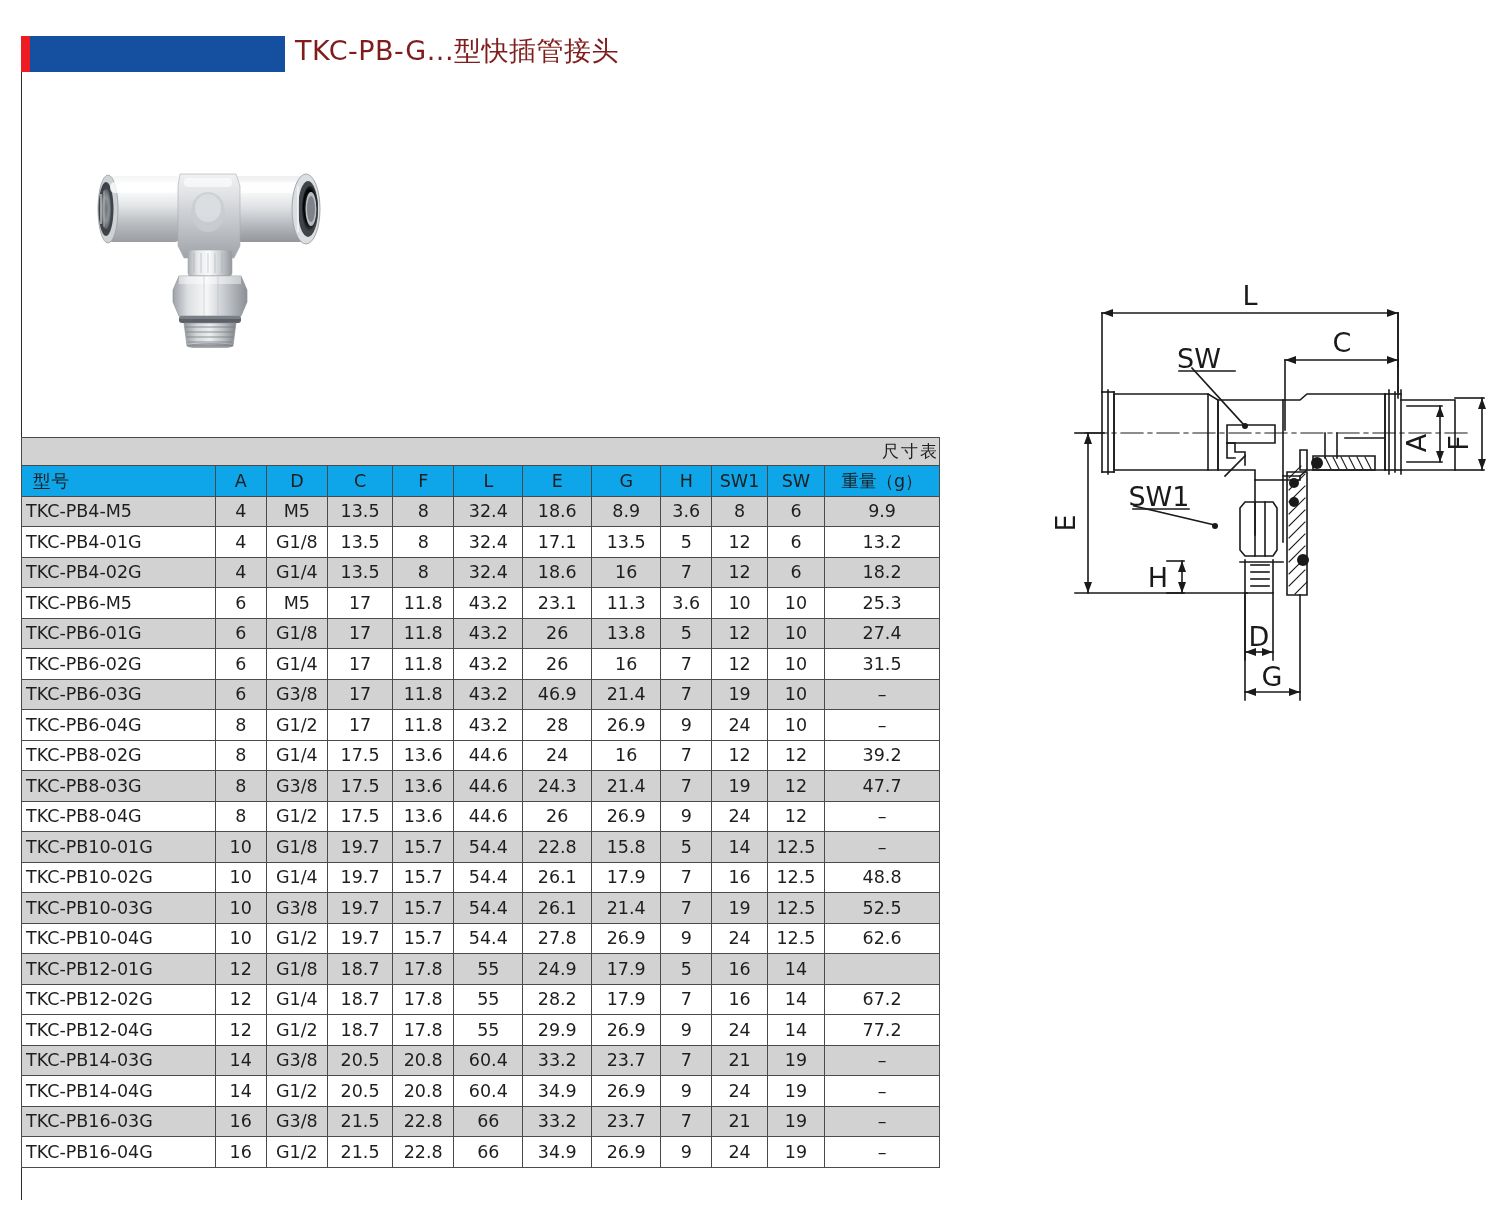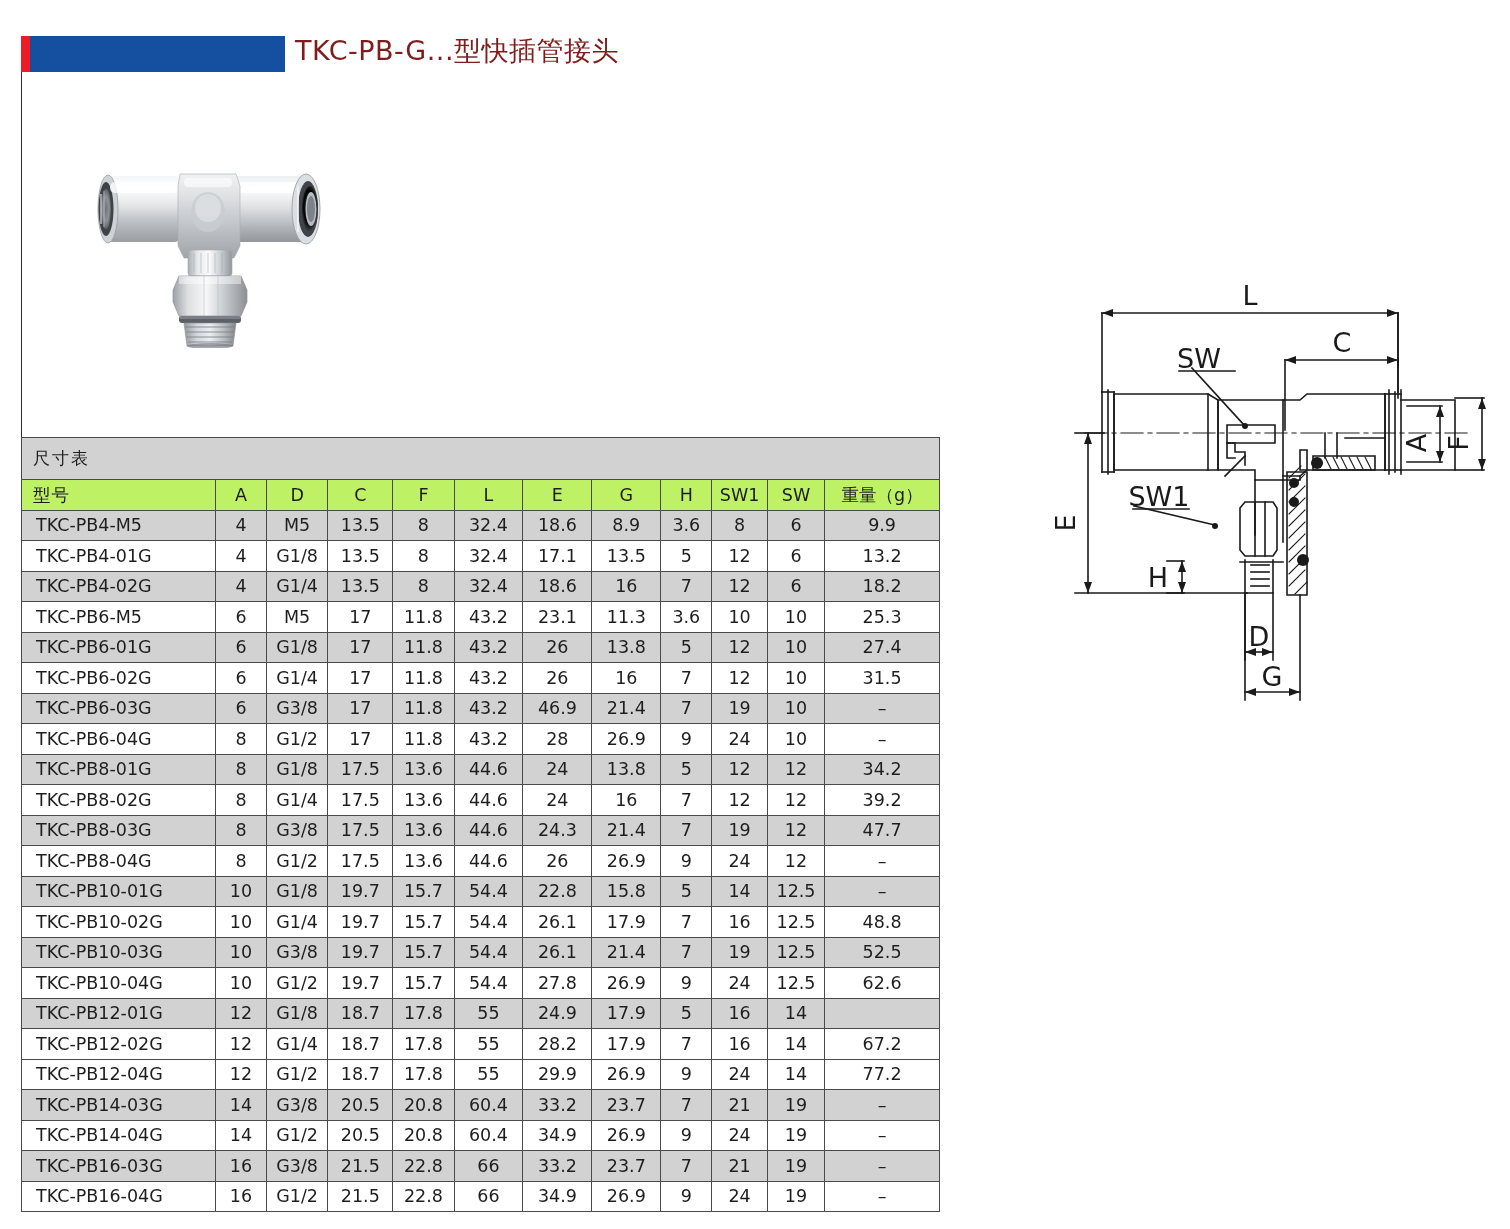--- a/index.html
+++ b/index.html
@@ -62,30 +62,30 @@
   }
   .dim-table td, .dim-table th {
     border: 1px solid #4a4a4a;
     padding: 0;
     height: 30.5px;
     font-weight: normal;
     text-align: center;
     white-space: nowrap;
   }
   .dim-table .caption-cell {
-    text-align: left;
+    text-align: right;
     padding-left: 11px;
     background: #d2d2d2;
     font-size: 17px;
     letter-spacing: 2px;
-    height: 42px;
-  }
-  .dim-table thead td { background: #bef264; }
+    height: 28px;
+  }
+  .dim-table thead td { background: #0ea5e9; }
   .dim-table thead td.col-model { text-align: left; padding-left: 11px; letter-spacing: 1px; }
-  .dim-table tbody td.col-model { text-align: left; padding-left: 14px; }
+  .dim-table tbody td.col-model { text-align: left; padding-left: 4px; }
   .dim-table tbody tr.shade td { background: #d2d2d2; }
   .dim-table tbody tr.plain td { background: #ffffff; }
 
   
   .w-model { width: 196px; }
   .w-a  { width: 52px; }
   .w-d  { width: 62px; }
   .w-c  { width: 66px; }
   .w-f  { width: 62px; }
   .w-l  { width: 70px; }
@@ -509,34 +509,20 @@
         <td class="w-c">17</td>
         <td class="w-f">11.8</td>
         <td class="w-l">43.2</td>
         <td class="w-e">28</td>
         <td class="w-g">26.9</td>
         <td class="w-h">9</td>
         <td class="w-sw1">24</td>
         <td class="w-sw">10</td>
         <td class="w-wt">–</td>
       </tr>
-      <tr class="shade">
-        <td class="w-model col-model">TKC-PB8-01G</td>
-        <td class="w-a">8</td>
-        <td class="w-d">G1/8</td>
-        <td class="w-c">17.5</td>
-        <td class="w-f">13.6</td>
-        <td class="w-l">44.6</td>
-        <td class="w-e">24</td>
-        <td class="w-g">13.8</td>
-        <td class="w-h">5</td>
-        <td class="w-sw1">12</td>
-        <td class="w-sw">12</td>
-        <td class="w-wt">34.2</td>
-      </tr>
       <tr class="plain">
         <td class="w-model col-model">TKC-PB8-02G</td>
         <td class="w-a">8</td>
         <td class="w-d">G1/4</td>
         <td class="w-c">17.5</td>
         <td class="w-f">13.6</td>
         <td class="w-l">44.6</td>
         <td class="w-e">24</td>
         <td class="w-g">16</td>
         <td class="w-h">7</td>

